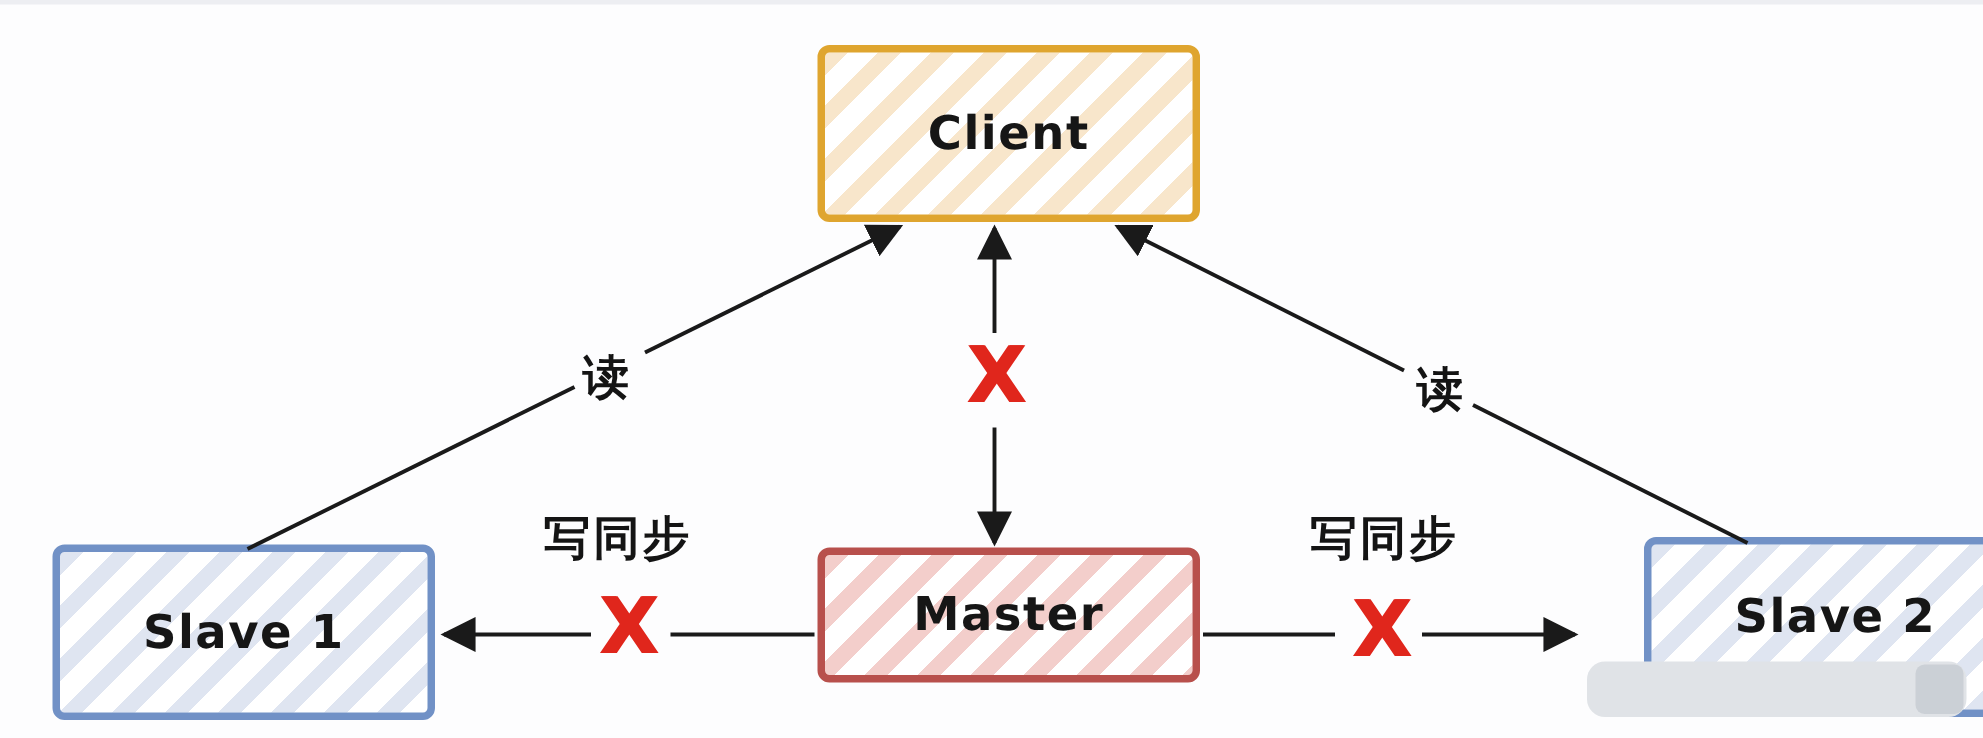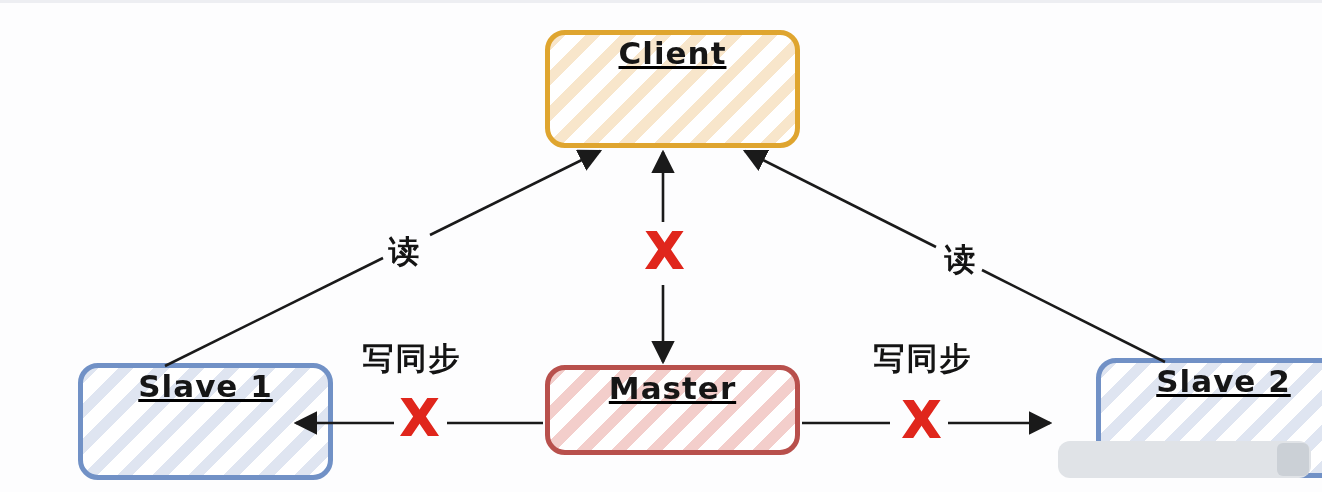--- a/index.html
+++ b/index.html
@@ -15,25 +15,25 @@
   .canvas::before {
     content: "";
     position: absolute; left: 0; top: 0; right: 0; height: 3px;
     background: #EDEEF2;
   }
 
   .node {
     position: absolute;
     box-sizing: border-box;
     border: 5px solid #000;
-    border-radius: 20px;
+    border-radius: 8px;
     display: flex;
+    align-items: center;
     justify-content: center;
     z-index: 2;
-    text-decoration: underline;
   }
   .node .node-label {
     font-size: 31px;
     font-weight: 600;
     color: #161616;
     letter-spacing: 1px;
   }
   .node-client {
     left: 545px; top: 30px; width: 255px; height: 118px;
     border-color: #DFA52F;
@@ -41,21 +41,21 @@
   }
   .node-master {
     left: 545px; top: 365px; width: 255px; height: 90px;
     border-color: #B8504C;
     background: repeating-linear-gradient(135deg, #F3CECB 0 11px, #FFFFFF 11px 25px);
   }
   .node-slave {
     border-color: #7191C6;
     background: repeating-linear-gradient(135deg, #DFE5F1 0 11px, #FFFFFF 11px 25px);
   }
-  .node-slave1 { left: 35px;   top: 363px; width: 255px; height: 117px; margin-left: 43px; }
+  .node-slave1 { left: 35px;   top: 363px; width: 255px; height: 117px; }
   .node-slave2 { left: 1096px; top: 358px; width: 255px; height: 120px; }
   .node-slave2 .node-label { margin-bottom: 14px; }
 
   .arrow-layer {
     position: absolute; left: 0; top: 0;
     width: 1322px; height: 492px;
     z-index: 3;
     pointer-events: none;
   }
   .arrow-layer line { stroke: #1A1A1A; stroke-width: 2.6px; }

